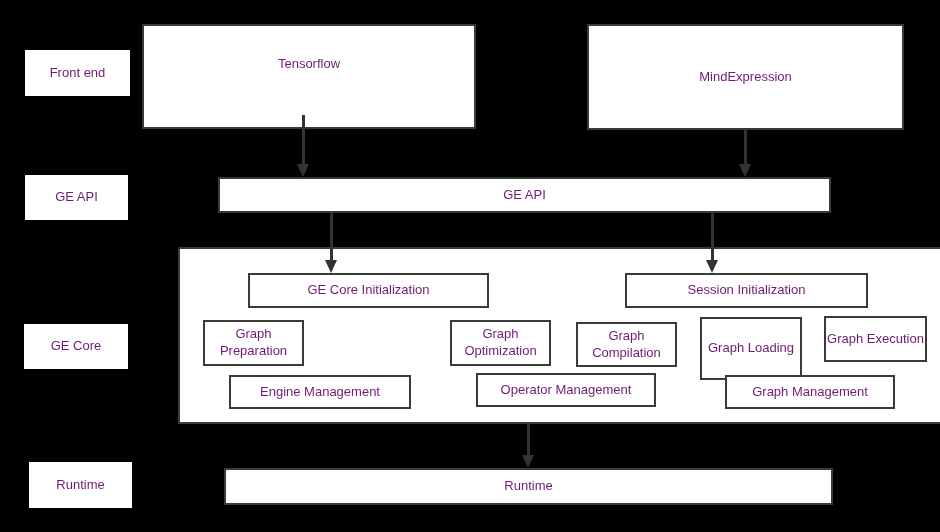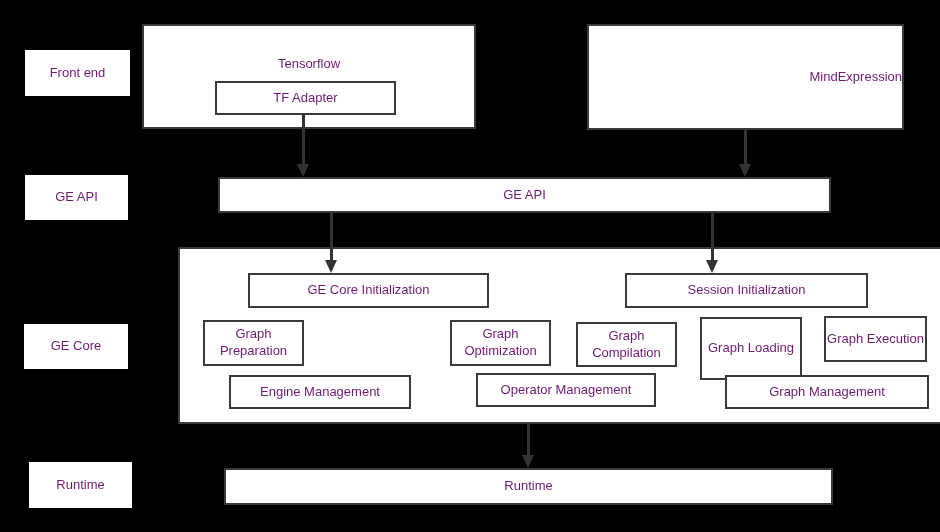--- a/index.html
+++ b/index.html
@@ -61,26 +61,23 @@
   </div>
   <div class="whitebox layer-label" style="left:24px; top:324px; width:104px; height:45px;">
     <span>GE Core</span>
   </div>
   <div class="whitebox layer-label" style="left:29px; top:462px; width:103px; height:46px;">
     <span>Runtime</span>
   </div>
 
   <div class="whitebox bordered" style="left:142px; top:24px; width:334px; height:105px; display:block;">
     <div class="group-title">Tensorflow</div>
-    <div class="whitebox bordered" style="left:71px; top:55px; width:181px; height:34px;">
-      <span>TF Adapter</span>
-    </div>
   </div>
 
-  <div class="whitebox bordered" style="left:587px; top:24px; width:317px; height:106px;justify-content:flex-end;">
+  <div class="whitebox bordered" style="left:587px; top:24px; width:317px; height:106px;">
     <span>MindExpression</span>
   </div>
 
   <div class="whitebox bordered" style="left:218px; top:177px; width:613px; height:36px;">
     <span>GE API</span>
   </div>
 
   <div class="whitebox bordered" style="left:142px; top:247px; width:776px; height:177px; display:block;margin-left:36px;">
 
     <div class="whitebox bordered inner-box" style="left:68px; top:24px; width:241px; height:35px;">
@@ -105,21 +102,21 @@
     <div class="whitebox bordered inner-box" style="left:49px; top:126px; width:182px; height:34px;">
       <span>Engine Management</span>
     </div>
 
     <div class="whitebox bordered inner-box" style="left:644px; top:67px; width:103px; height:46px;">
       <span>Graph Execution</span>
     </div>
     <div class="whitebox bordered inner-box" style="left:296px; top:124px; width:180px; height:34px;">
       <span>Operator Management</span>
     </div>
-    <div class="whitebox bordered inner-box" style="left:545px; top:126px; width:204px; height:34px;">
+    <div class="whitebox bordered inner-box" style="left:545px; top:126px; width:170px; height:34px;">
       <span>Graph Management</span>
     </div>
   </div>
 
   <div class="whitebox bordered" style="left:224px; top:468px; width:609px; height:37px;">
     <span>Runtime</span>
   </div>
 
   <div class="arrow" style="left:297px; top:115px; height:62px;">
     <div class="stem"></div>

